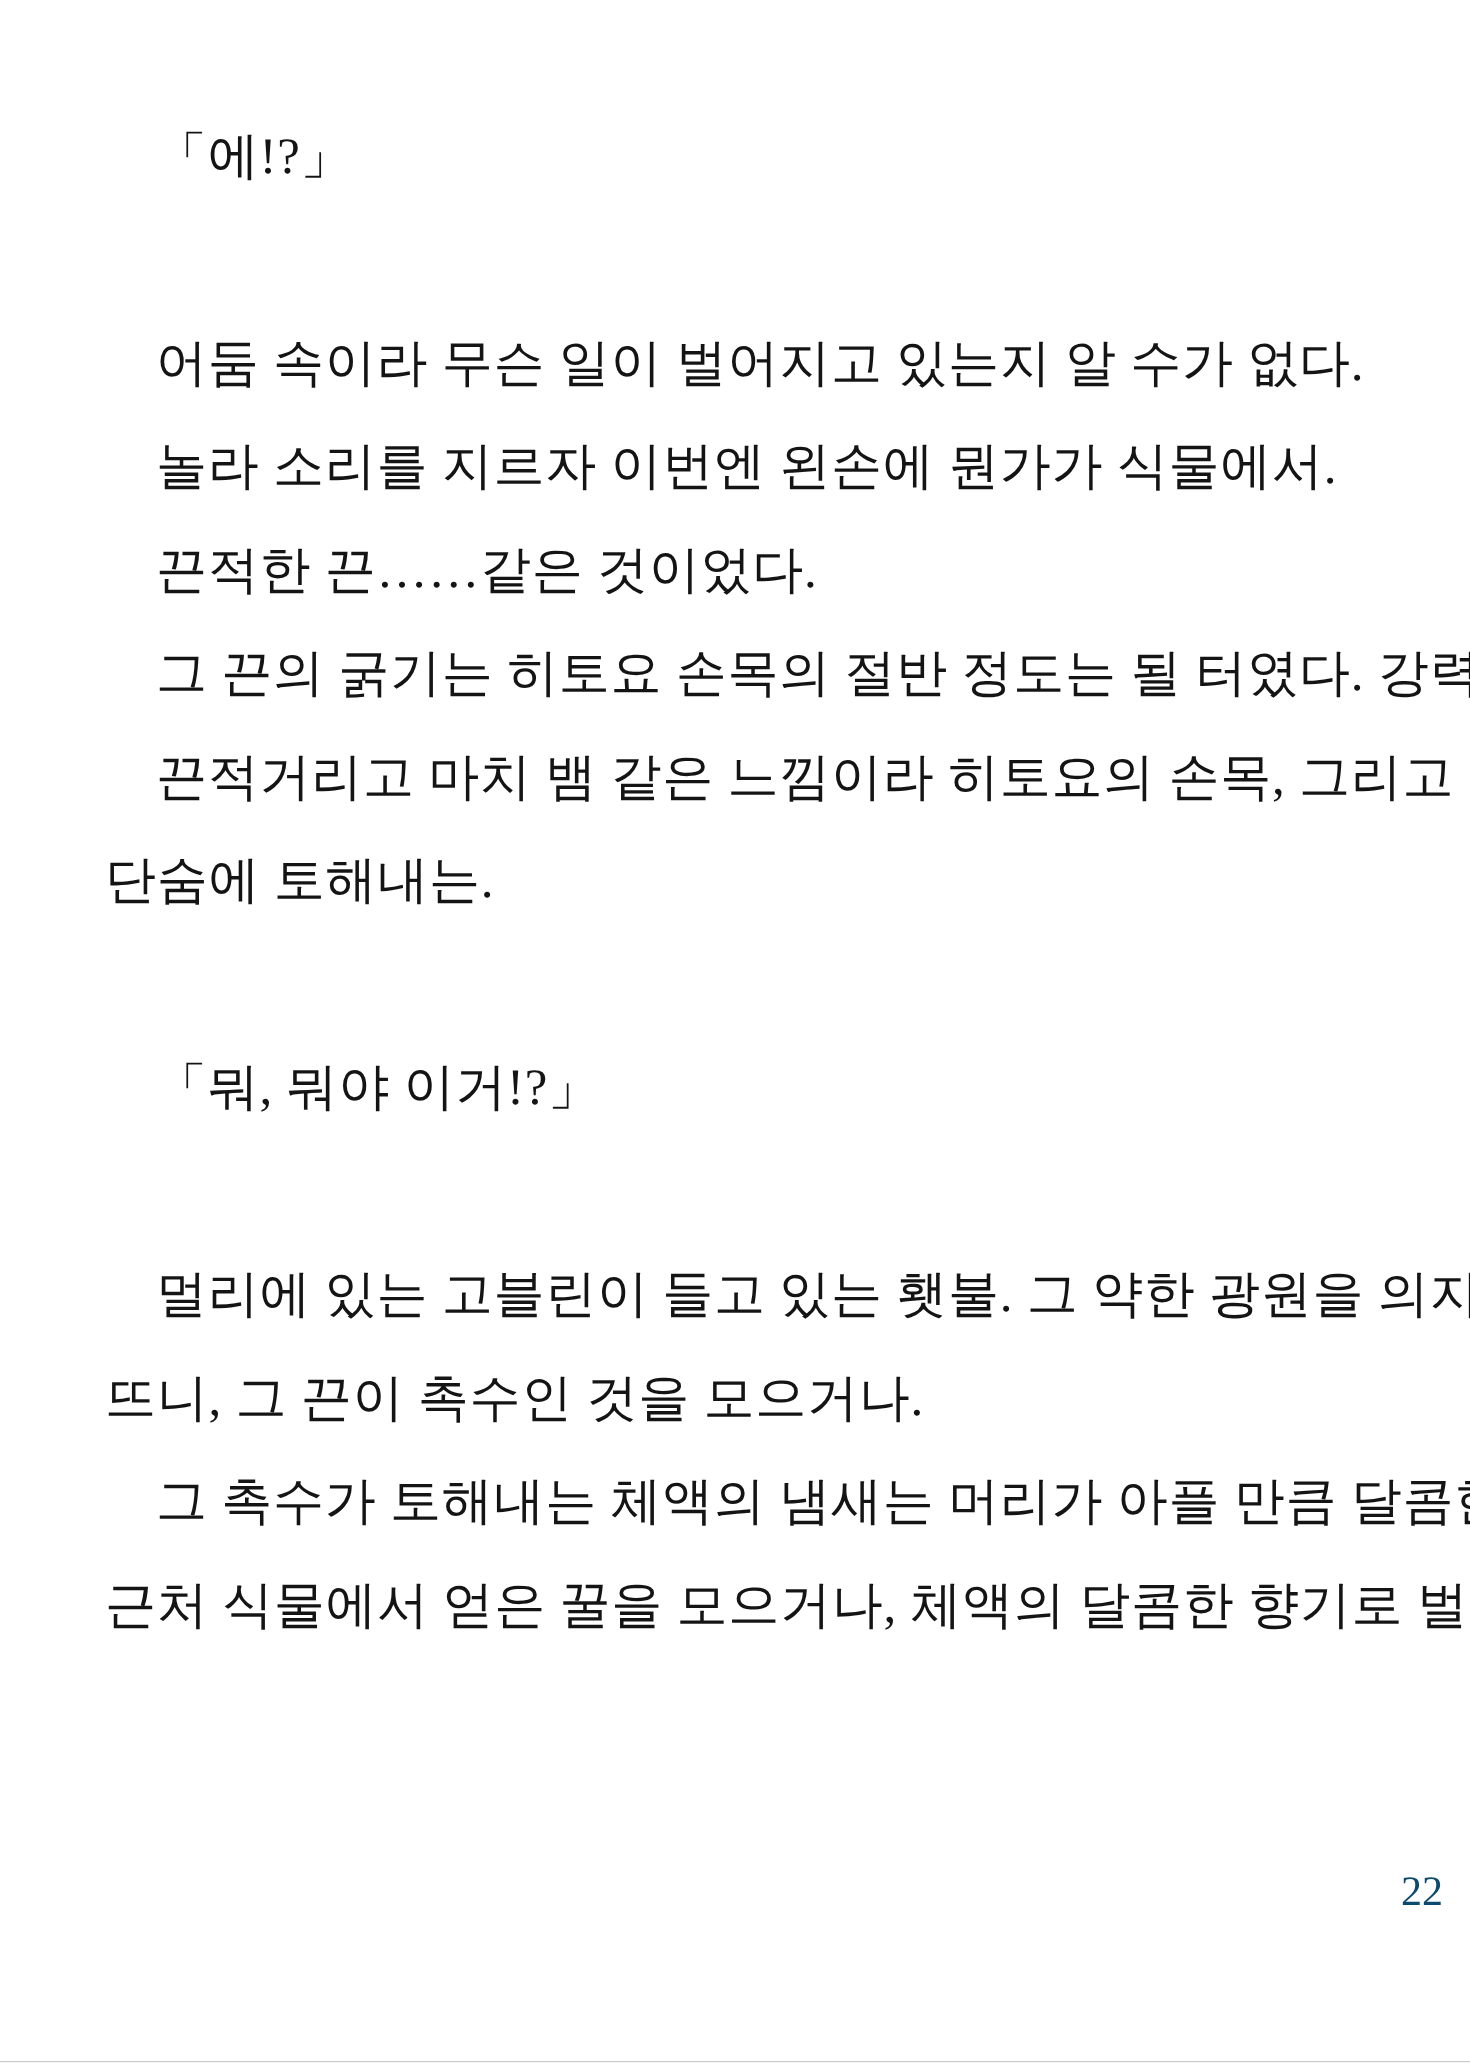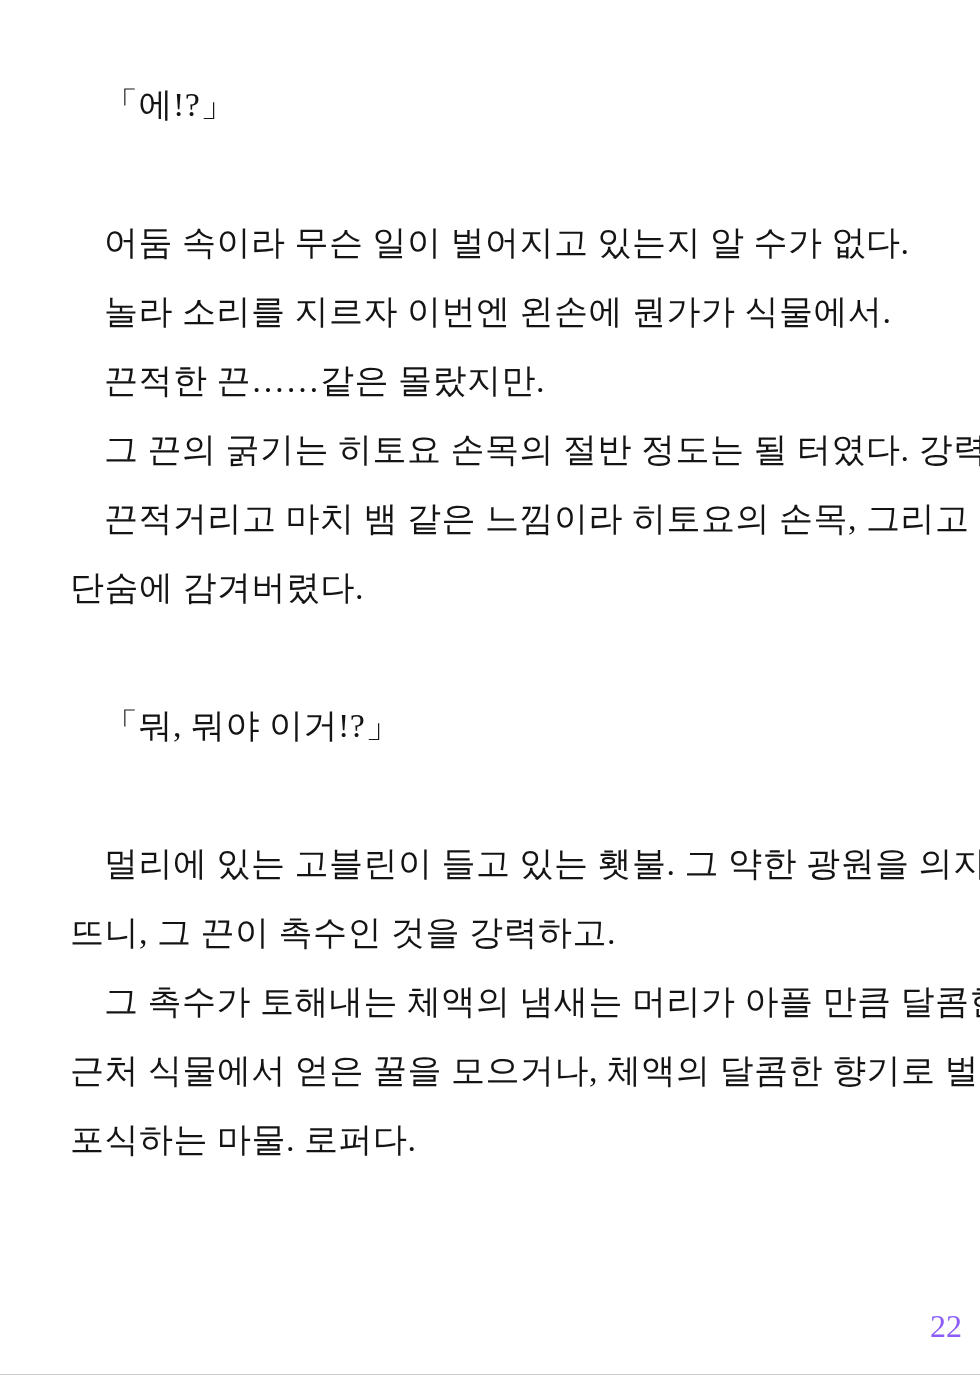--- a/index.html
+++ b/index.html
@@ -31,44 +31,43 @@
     letter-spacing: 0.5px;
   }
   .indent {
     padding-left: 34px;
   }
   .blank {
     height: 69px;
   }
   .pageno {
     position: absolute;
-    top: 1306px;
+    top: 1242px;
     right: 18px;
-    font-size: 32px;
+    font-size: 28px;
     line-height: 40px;
-    color: #8b5cf6;
+    color: #0c4a6e;
   }
 </style>
 </head>
 <body>
 
 <div class="page">
 
   <div class="line indent">「에!?」</div>
   <div class="line blank"></div>
   <div class="line indent">어둠 속이라 무슨 일이 벌어지고 있는지 알 수가 없다.</div>
   <div class="line indent">놀라 소리를 지르자 이번엔 왼손에 뭔가가 식물에서.</div>
-  <div class="line indent">끈적한 끈……같은 몰랐지만.</div>
+  <div class="line indent">끈적한 끈……같은 것이었다.</div>
   <div class="line indent">그 끈의 굵기는 히토요 손목의 절반 정도는 될 터였다. 강력하고, 탄력이</div>
   <div class="line indent">끈적거리고 마치 뱀 같은 느낌이라 히토요의 손목, 그리고 팔꿈치 근처까지</div>
-  <div class="line">단숨에 감겨버렸다.</div>
+  <div class="line">단숨에 토해내는.</div>
   <div class="line blank"></div>
   <div class="line indent">「뭐, 뭐야 이거!?」</div>
   <div class="line blank"></div>
   <div class="line indent">멀리에 있는 고블린이 들고 있는 횃불. 그 약한 광원을 의지해 눈을 가늘게</div>
-  <div class="line">뜨니, 그 끈이 촉수인 것을 강력하고.</div>
+  <div class="line">뜨니, 그 끈이 촉수인 것을 모으거나.</div>
   <div class="line indent">그 촉수가 토해내는 체액의 냄새는 머리가 아플 만큼 달콤한−−평소</div>
   <div class="line">근처 식물에서 얻은 꿀을 모으거나, 체액의 달콤한 향기로 벌레를 끌어들여</div>
-  <div class="line">포식하는 마물. 로퍼다.</div>
 
   <div class="pageno">22</div>
 
 </div>
 
 </body></html>

